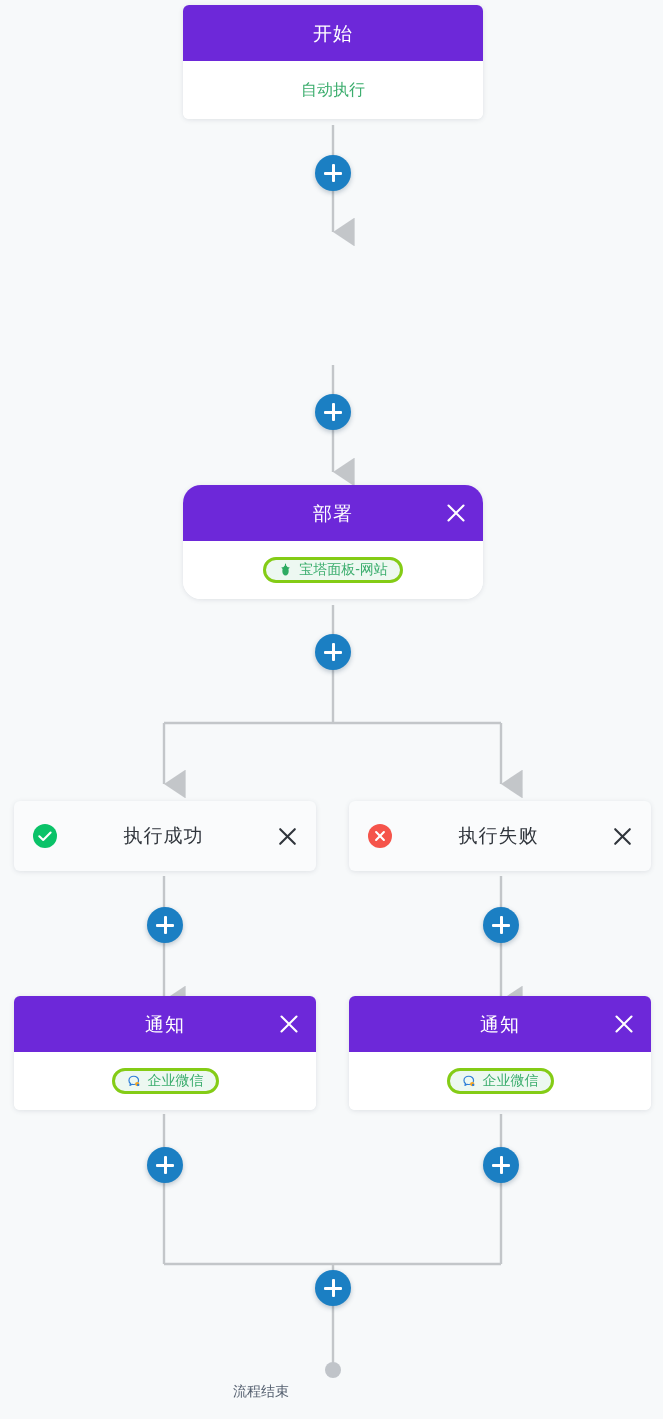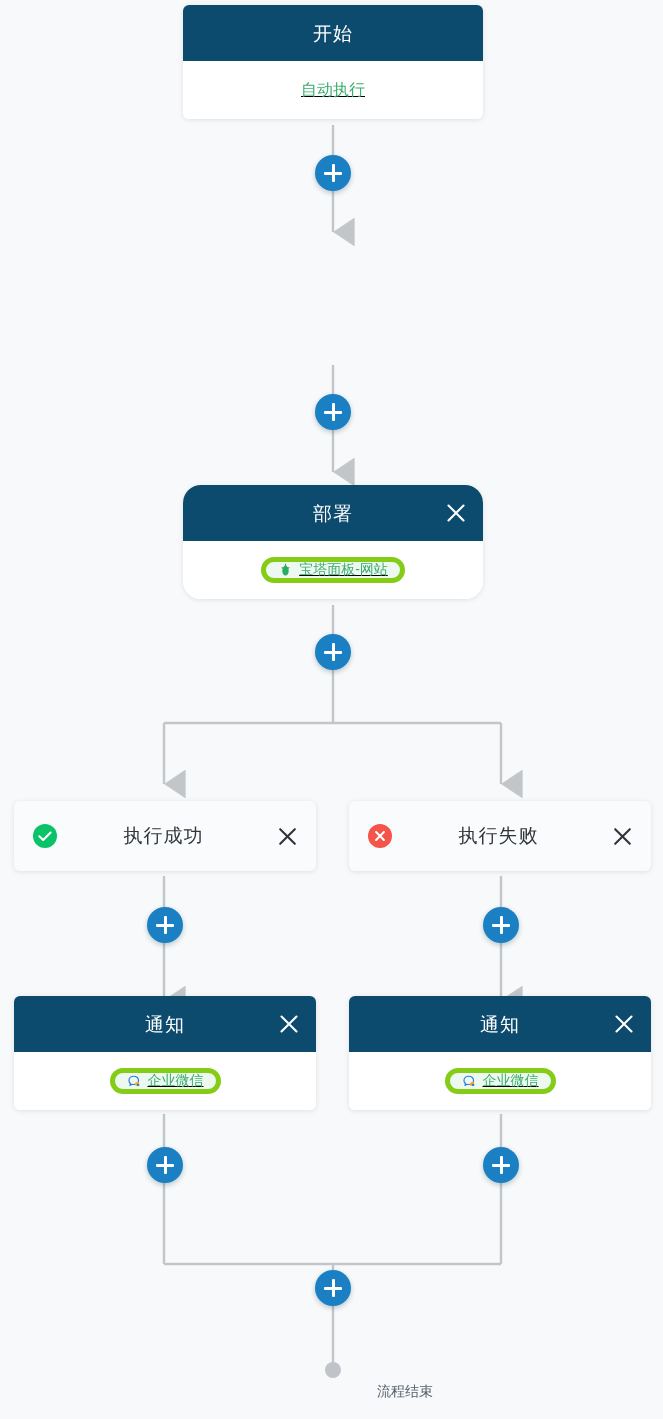--- a/index.html
+++ b/index.html
@@ -29,21 +29,21 @@
   .node {
     position: absolute;
     background: #ffffff;
     border-radius: 6px;
     box-shadow: 0 1px 5px rgba(60,70,90,0.13);
     overflow: hidden;
   }
   .node-head {
     position: relative;
     height: 56px;
-    background: #0c4a6e;
+    background: #6d28d9;
     display: flex;
     align-items: center;
     justify-content: center;
   }
   .node-head .title {
     color: #ffffff;
     font-size: 19px;
     letter-spacing: 1px;
     line-height: 1;
   }
@@ -54,37 +54,36 @@
     transform: translateY(-50%);
     width: 22px; height: 22px;
     cursor: pointer;
   }
   .node-body {
     height: 58px;
     display: flex;
     align-items: center;
     justify-content: center;
     background: #ffffff;
-    text-decoration: underline;
   }
   .body-text {
     font-size: 16px;
     color: #3bad6d;
     white-space: nowrap;
   }
   .body-text .dom-label { color: #3bad6d; }
 
   
   .tag {
     display: inline-flex;
     align-items: center;
     gap: 6px;
     height: 26px;
     padding: 0 12px;
-    border: 5px solid #84cc16;
+    border: 3px solid #84cc16;
     background: #edf8f1;
     border-radius: 13px;
     font-size: 14px;
     color: #3bad6d;
     white-space: nowrap;
   }
   .tag .tag-ico { width: 15px; height: 15px; display: block; }
 
   
   .node.result {
@@ -128,21 +127,21 @@
     position: absolute;
     width: 16px; height: 16px;
     border-radius: 50%;
     background: #c0c4c9;
   }
   .end-label {
     position: absolute;
     font-size: 14px;
     color: #566170;
     white-space: nowrap;
-    text-align: right;
+    text-align: left;
   }
 </style>
 </head>
 <body>
 
 <div id="canvas">
 
   <svg id="wires" viewBox="0 0 663 1419" width="663" height="1419">
     <defs>
       <marker id="arw" viewBox="0 0 12 10" refX="6" refY="9" markerWidth="12" markerHeight="10" orient="auto-start-reverse">

